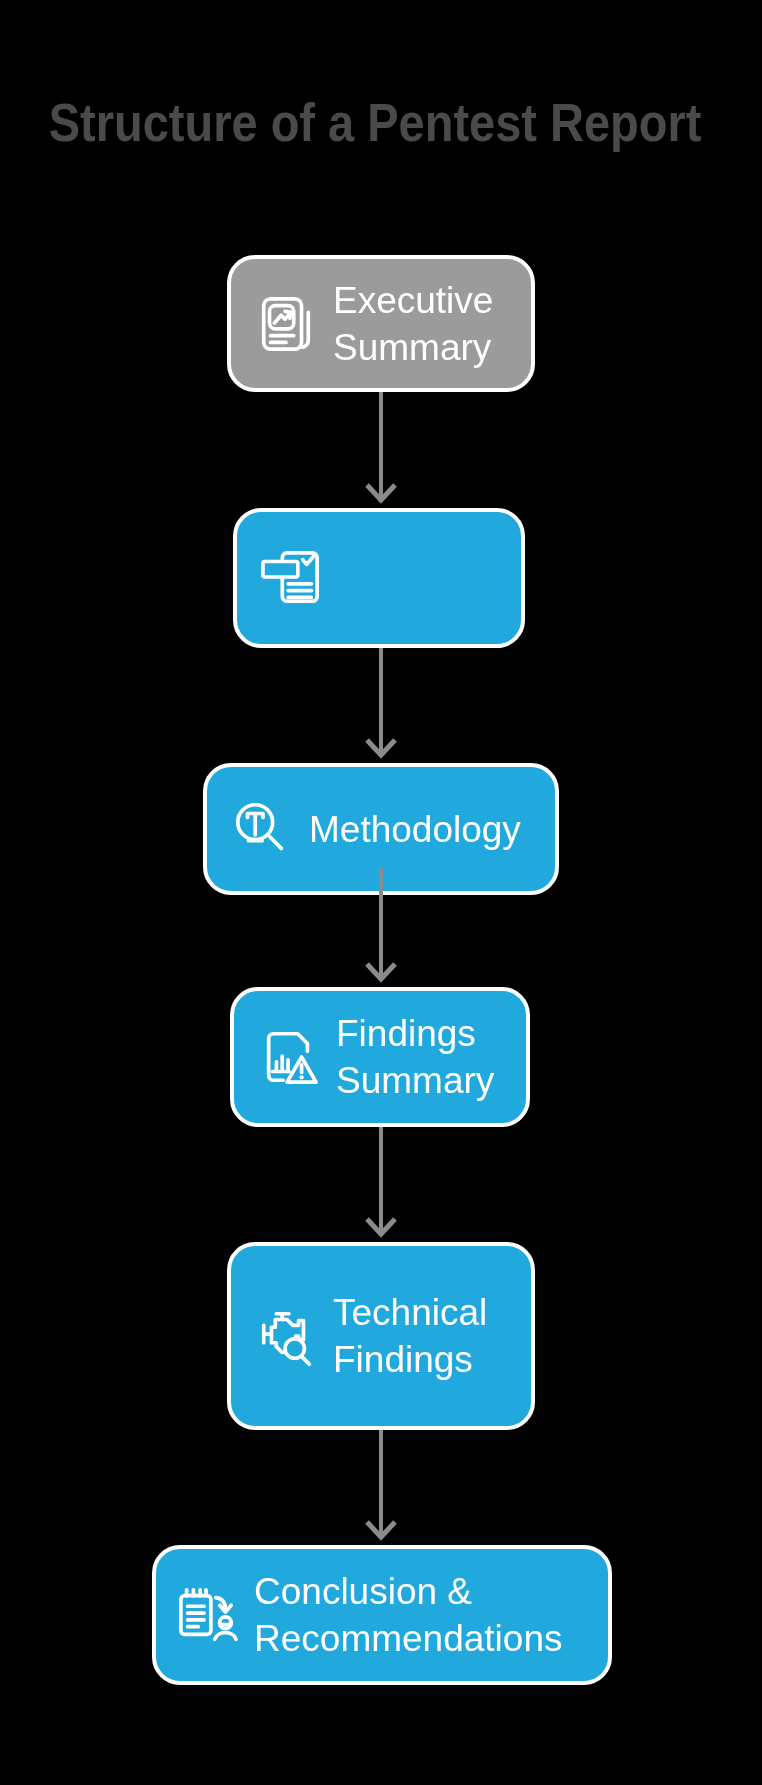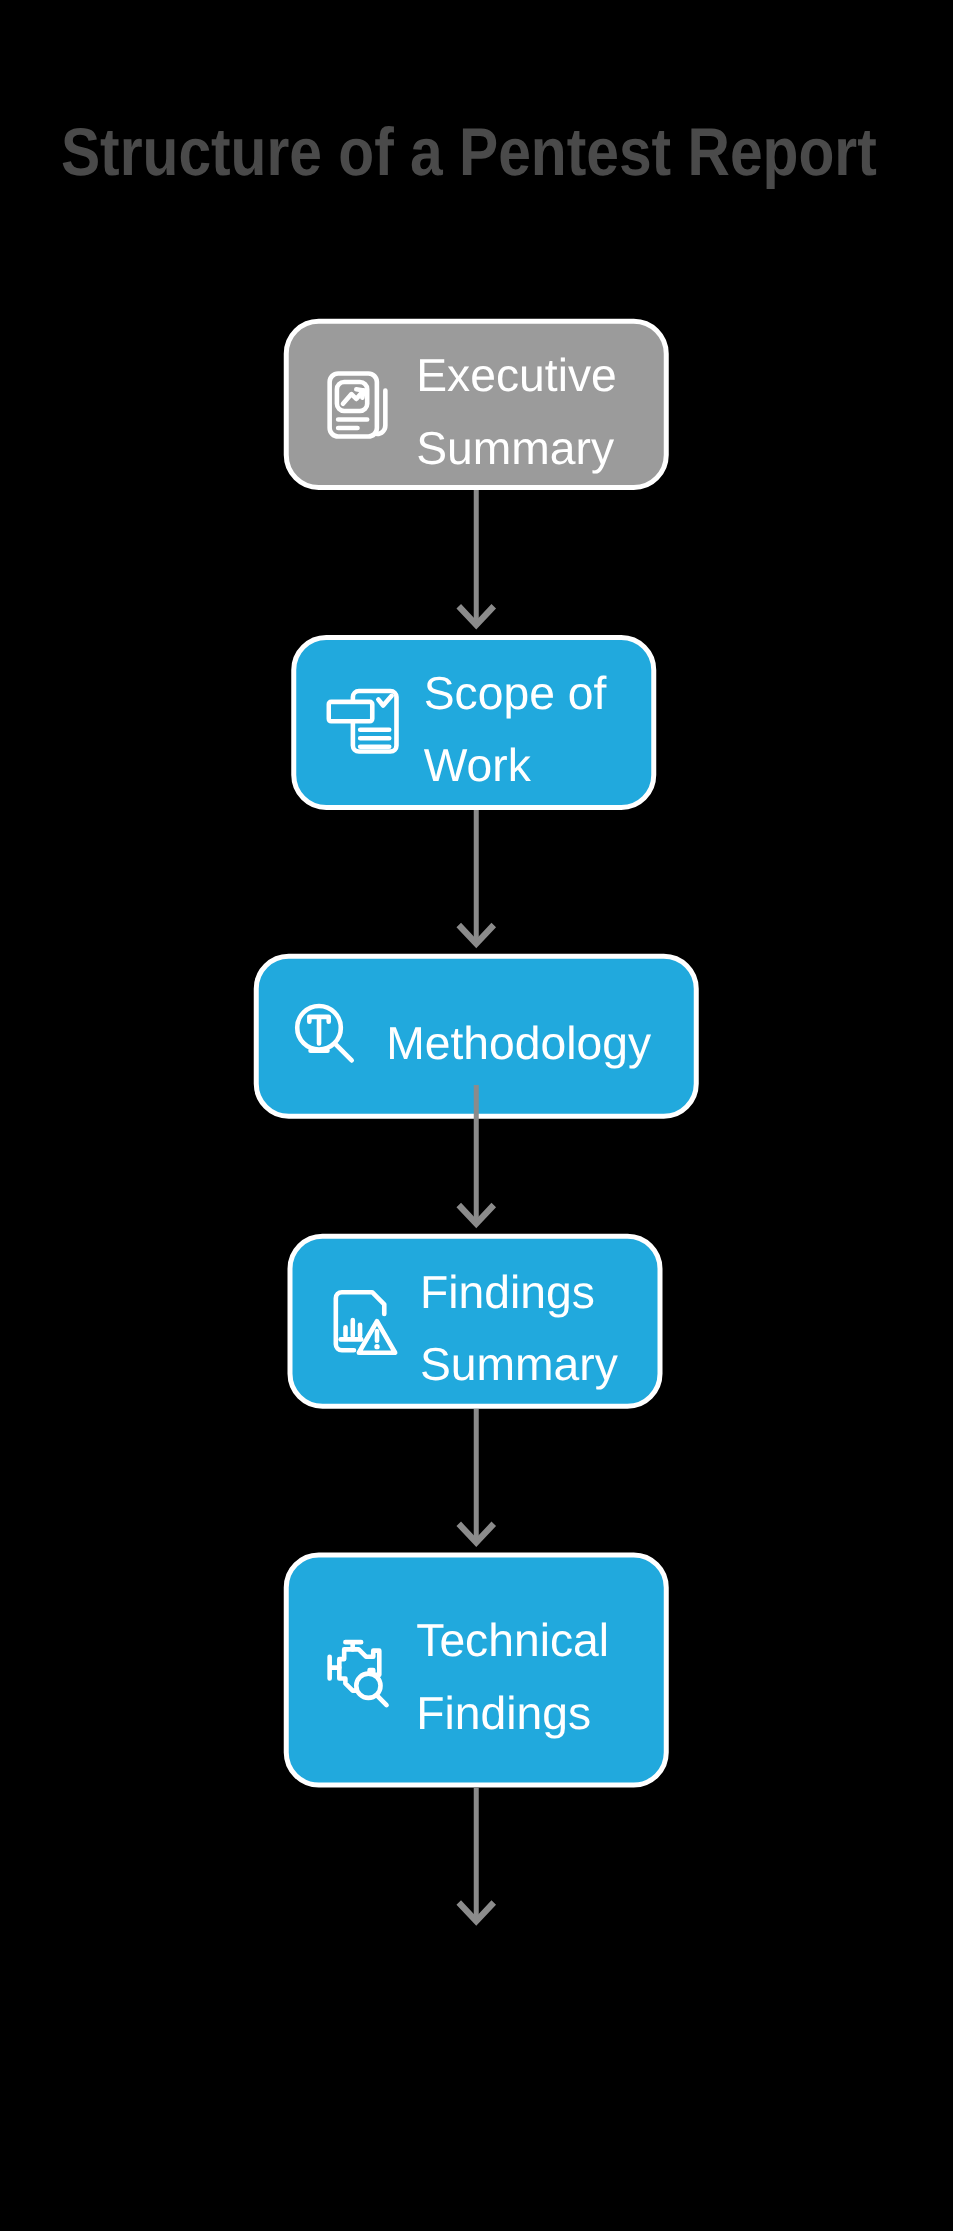--- a/index.html
+++ b/index.html
@@ -19,21 +19,21 @@
     border-radius:28px;
     display:flex;align-items:center;gap:16px;padding-left:24px;
   }
   .node.gray{background:var(--node-gray,#9B9B9B);}
   .node .icon{flex:0 0 auto;width:62px;height:62px;}
   .node .icon svg{width:100%;height:100%;display:block;}
   .icon svg *{stroke:var(--node-text,#fff);stroke-width:3.8;fill:none;stroke-linecap:round;stroke-linejoin:round;}
   .icon svg .fill-node{fill:var(--node-blue,#21A9DD);}
   .icon svg .fill-white{fill:var(--node-text,#fff);stroke:none;}
   .label{color:var(--node-text,#fff);font-size:37px;line-height:47px;}
-  .line{display:block;white-space:nowrap;margin-top:11px;}
+  .line{display:block;white-space:nowrap;}
   .arrow{position:absolute;}
   .arrow line{stroke:var(--arrow,#8B8B8B);stroke-width:4;fill:none;}
   .arrow polyline{stroke:var(--arrow,#8B8B8B);stroke-width:5;fill:none;}
 </style>
 </head>
 <body>
 
 <div class="canvas">
 
   <h1 class="title"><span class="title-inner">Structure of a Pentest Report</span></h1>
@@ -61,24 +61,20 @@
   </svg>
 
   <div class="node" style="left:233px;top:508px;width:292px;height:140px">
     <span class="icon">
       <svg viewBox="0 0 64 64">
         <rect x="22" y="6" width="36" height="50" rx="5"></rect>
         <path d="M43 13 l4 5 l7 -8"></path>
         <rect class="fill-node" x="2" y="15" width="36" height="16" rx="2"></rect>
         <path d="M28 38 h24 M28 45 h24 M28 52 h24"></path>
       </svg>
-    </span>
-    <span class="label">
-      <span class="line">Scope of</span>
-      <span class="line">Work</span>
     </span>
   </div>
 
   <svg class="arrow" style="left:359px;top:648px" width="44" height="115" viewBox="0 0 44 115">
     <line x1="22" y1="0" x2="22" y2="107"></line>
     <polyline points="8,92 22,107 36,92"></polyline>
   </svg>
 
   <div class="node" style="left:203px;top:763px;width:356px;height:132px">
     <span class="icon">
@@ -135,14 +131,32 @@
       <span class="line">Technical</span>
       <span class="line">Findings</span>
     </span>
   </div>
 
   <svg class="arrow" style="left:359px;top:1430px" width="44" height="115" viewBox="0 0 44 115">
     <line x1="22" y1="0" x2="22" y2="107"></line>
     <polyline points="8,92 22,107 36,92"></polyline>
   </svg>
 
+  <div class="node" style="left:152px;top:1545px;width:460px;height:140px;padding-left:20px">
+    <span class="icon">
+      <svg viewBox="0 0 64 64">
+        <rect x="5" y="12" width="31" height="40" rx="4"></rect>
+        <path d="M11 12 v-6 M18 12 v-6 M25 12 v-6 M31 12 v-6"></path>
+        <path d="M12 23 h17 M12 30 h17 M12 37 h17 M12 44 h11"></path>
+        <path d="M41 14 c8 1 10 6 10 12"></path>
+        <polyline points="45,22 51,29 57,22"></polyline>
+        <circle cx="51" cy="40" r="6"></circle>
+        <path d="M45.5 42 h11"></path>
+        <path d="M40 57 c3 -9 19 -9 22 0"></path>
+      </svg>
+    </span>
+    <span class="label">
+      <span class="line">Conclusion &amp;</span>
+      <span class="line">Recommendations</span>
+    </span>
+  </div>
 
 </div>
 
 </body></html>

